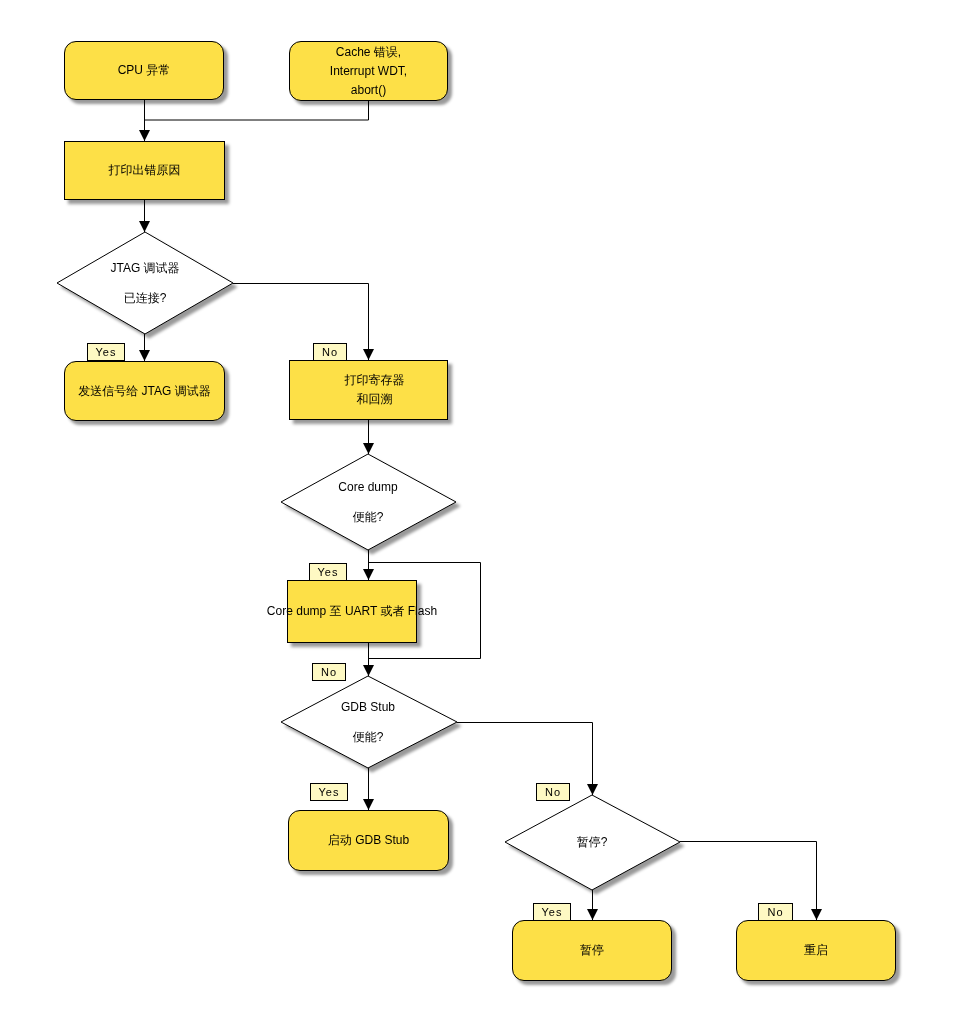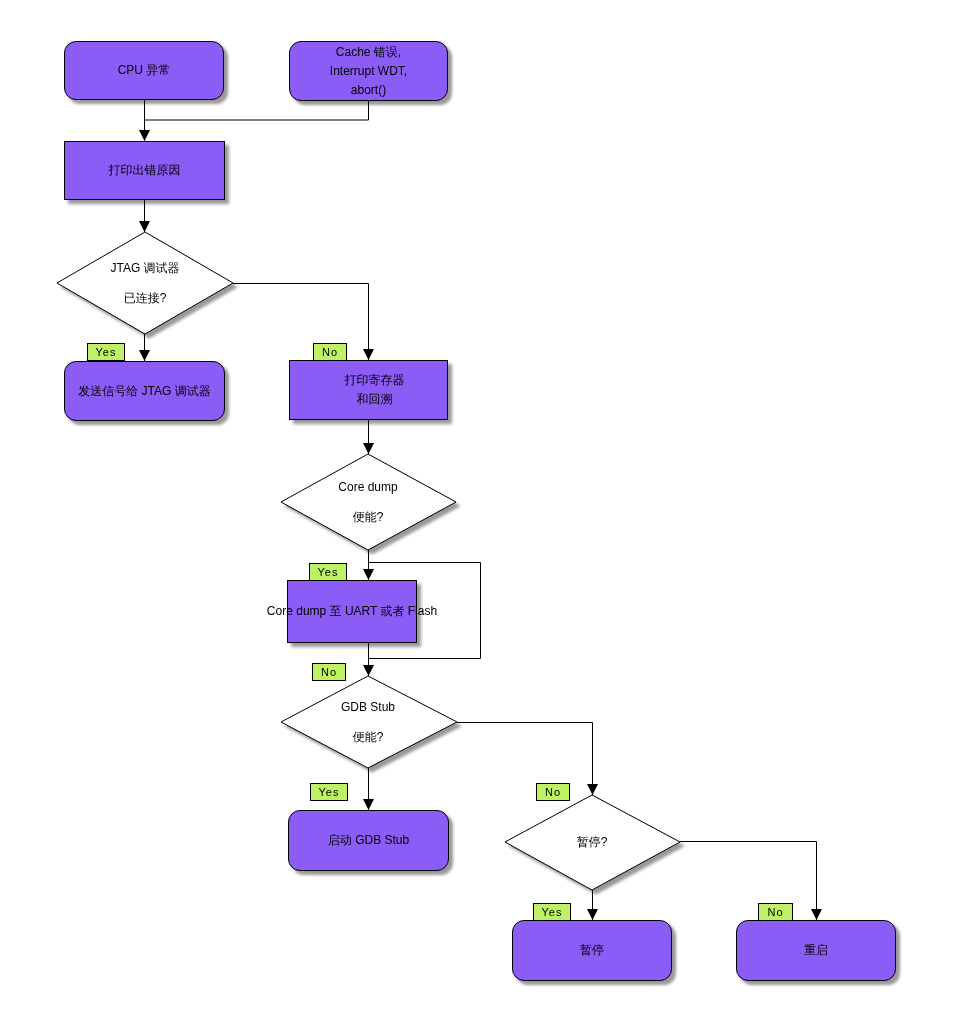--- a/index.html
+++ b/index.html
@@ -16,21 +16,21 @@
     color: #000000;
   }
   #wires {
     position: absolute;
     left: 0; top: 0;
     width: 960px; height: 1020px;
   }
   .node {
     position: absolute;
     box-sizing: border-box;
-    background: #8b5cf6;
+    background: #fde047;
     border: 1px solid #000000;
     box-shadow: 4px 4px 3px rgba(0,0,0,0.40);
     display: flex;
     flex-direction: column;
     align-items: center;
     justify-content: center;
     text-align: center;
     font-size: 12px;
     line-height: 19px;
     white-space: nowrap;
@@ -45,21 +45,21 @@
     text-align: center;
     font-size: 12px;
     line-height: 20px;
     white-space: nowrap;
     pointer-events: none;
     gap: 10px;
   }
   .edge-label {
     position: absolute;
     box-sizing: border-box;
-    background: #bef264;
+    background: #fef9c3;
     border: 1px solid #000000;
     height: 18px;
     display: flex;
     align-items: center;
     justify-content: center;
     font-size: 11px;
     letter-spacing: 1px;
   }
   .wire { stroke: #000000; stroke-width: 1; fill: none; }
   .arrow { fill: #000000; stroke: none; }

